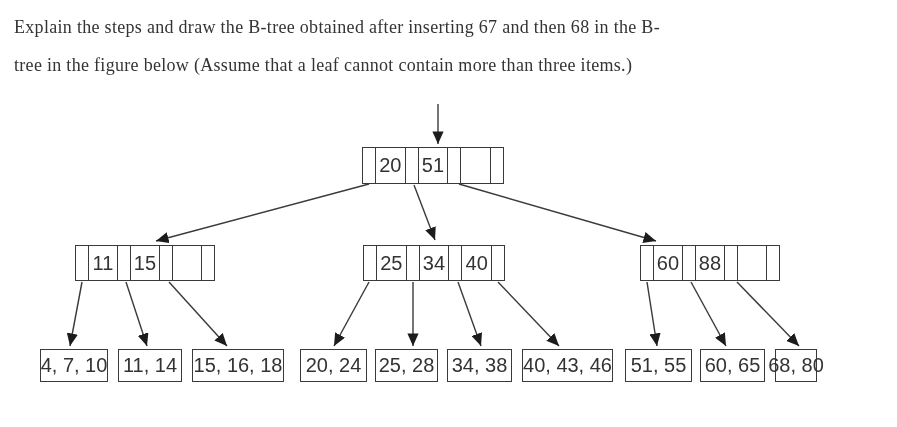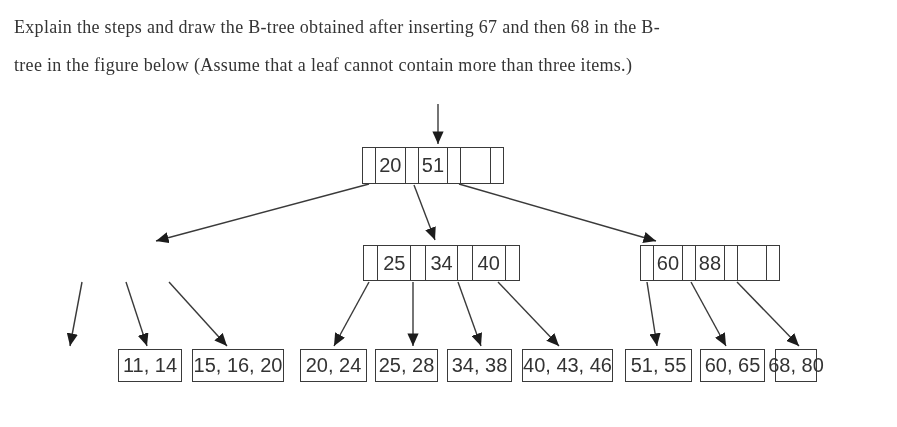--- a/index.html
+++ b/index.html
@@ -88,43 +88,53 @@
   <div class="node" style="left:362px;top:147px;width:142px;height:37px">
     <div class="cell ptr"></div>
     <div class="cell key">20</div>
     <div class="cell ptr"></div>
     <div class="cell key">51</div>
     <div class="cell ptr"></div>
     <div class="cell key"></div>
     <div class="cell ptr"></div>
   </div>
 
+  <div class="node" style="left:75px;top:245px;width:140px;height:36px">
+    <div class="cell ptr"></div>
+    <div class="cell key">11</div>
+    <div class="cell ptr"></div>
+    <div class="cell key">15</div>
+    <div class="cell ptr"></div>
+    <div class="cell key"></div>
+    <div class="cell ptr"></div>
+  </div>
 
-  <div class="node" style="left:363px;top:245px;width:157px;height:36px">
+  <div class="node" style="left:363px;top:245px;width:142px;height:36px">
     <div class="cell ptr"></div>
     <div class="cell key">25</div>
     <div class="cell ptr"></div>
     <div class="cell key">34</div>
     <div class="cell ptr"></div>
     <div class="cell key">40</div>
     <div class="cell ptr"></div>
   </div>
 
   <div class="node" style="left:640px;top:245px;width:140px;height:36px">
     <div class="cell ptr"></div>
     <div class="cell key">60</div>
     <div class="cell ptr"></div>
     <div class="cell key">88</div>
     <div class="cell ptr"></div>
     <div class="cell key"></div>
     <div class="cell ptr"></div>
   </div>
 
+  <div class="leaf" style="left:40px;top:349px;width:68px">4, 7, 10</div>
   <div class="leaf" style="left:118px;top:349px;width:64px">11, 14</div>
-  <div class="leaf" style="left:192px;top:349px;width:92px">15, 16, 20</div>
+  <div class="leaf" style="left:192px;top:349px;width:92px">15, 16, 18</div>
   <div class="leaf" style="left:300px;top:349px;width:67px">20, 24</div>
   <div class="leaf" style="left:375px;top:349px;width:63px">25, 28</div>
   <div class="leaf" style="left:447px;top:349px;width:65px">34, 38</div>
   <div class="leaf" style="left:522px;top:349px;width:91px">40, 43, 46</div>
   <div class="leaf" style="left:625px;top:349px;width:67px">51, 55</div>
   <div class="leaf" style="left:700px;top:349px;width:65px">60, 65</div>
   <div class="leaf" style="left:775px;top:349px;width:42px">68, 80</div>
 
 </div>
 

